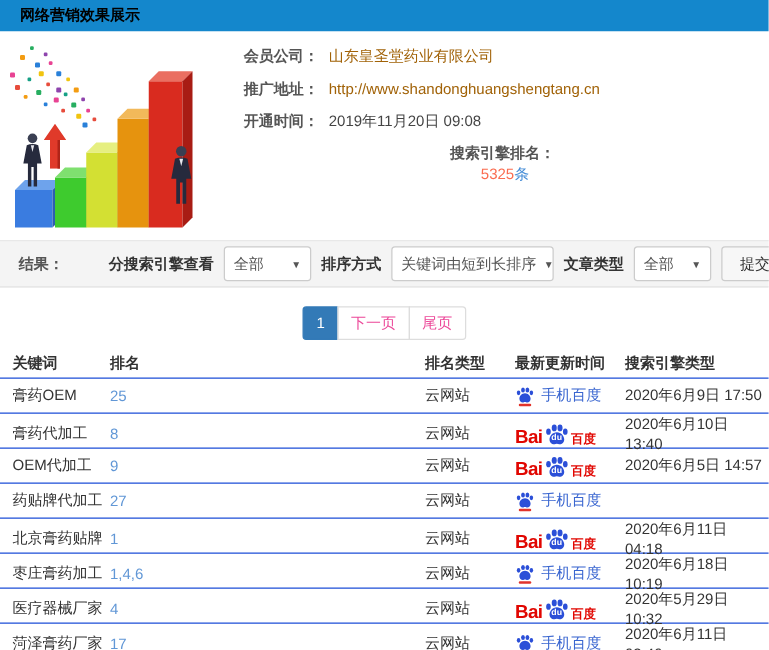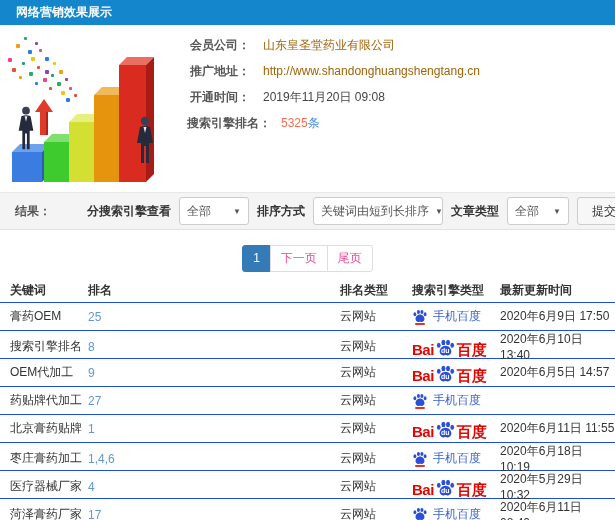--- a/index.html
+++ b/index.html
@@ -8,21 +8,21 @@
     position: relative;
     font-family: "Liberation Sans", "DejaVu Sans", sans-serif;
     background: #fff;
     overflow: hidden;
     font-size: 12px;
     color: #333;
   }
   
   .topbar {
     position:absolute; top:0; left:0; right:0; height:25px;
-    background:#1487cc; color:#ffffff;
+    background:#1487cc; color:#000000;
     font-size:12px; font-weight:bold; line-height:25px;
     padding-left:16px;
   }
   
   .graphic { position:absolute; left:0; top:30px; width:180px; height:160px; }
   .bar { position:absolute; }
   .bar .side { position:absolute; left:100%; top:0; width:8px; height:100%;
                transform: skewY(-45deg); transform-origin: 0 0; }
   .bar .topface { position:absolute; left:0; top:-8px; width:100%; height:8px;
                transform: skewX(-45deg); transform-origin: 0 100%; }
@@ -37,22 +37,22 @@
   .bar-red    { left:119px; top:35px;  width:27px; height:117px; background:#d92b1f; }
   .bar-red .side{background:#a81c14;} .bar-red .topface{background:#ea6f61;}
   .man { position:absolute; }
   .man1 { left:15px; top:76px; }
   .man2 { left:133px; top:84px; }
   .up-arrow { position:absolute; left:35px; top:69px; }
   .dot { position:absolute; width:4px; height:4px; border-radius:1px; }
   
   .info { position:absolute; left:185px; top:36px; right:0; }
   .info-row { display:flex; align-items:center; height:18px; margin-bottom:8px; }
-  .info-row.gap { margin-top:4px; }
-  .info-label { width:70px; text-align:center; font-weight:bold; color:#555; flex:none; }
+  .info-row.gap { margin-top:4px;flex-direction:column; }
+  .info-label { width:70px; text-align:right; font-weight:bold; color:#555; flex:none; }
   .info-value { margin-left:8px; color:#444; }
   a.blue-link { color:#a16207; text-decoration:none; cursor:pointer; }
   .rank-num { color:#fa6c50; }
   .rank-unit { color:#4a90d8; }
   
   .filterbar {
     position:absolute; top:192px; left:0; right:0; height:38px;
     background:#f4f4f4; border-top:1px solid #e8e8e8; border-bottom:1px solid #e2e2e2;
     display:flex; align-items:center;
   }
@@ -95,21 +95,21 @@
   .mobile-badge { display:flex; align-items:center; gap:5px; color:#3a66d0; }
   .paw-s { position:relative; width:16px; height:17px; flex:none; }
   .paw-s .redbar { position:absolute; left:3px; bottom:0; width:10px; height:2px; background:#e1332b; border-radius:1px; }
   .baidu-logo { display:flex; align-items:flex-end; font-weight:bold; line-height:1; }
   .baidu-logo .bai { color:#e10601; font-size:15px; letter-spacing:-0.5px; }
   .baidu-logo .pawwrap { position:relative; width:21px; height:20px; margin:0 1px; }
   .baidu-logo .du {
     position:absolute; left:50%; bottom:3px; transform:translateX(-50%);
     color:#fff; font-size:7px; font-weight:bold;
   }
-  .baidu-logo .bd { color:#e10601; font-size:15px; }
+  .baidu-logo .bd { color:#e10601; font-size:10px;font-family:Liberation Serif, serif; }
 </style>
 </head>
 <body>
 
 <div class="topbar">
   <span>网络营销效果展示</span>
 </div>
 
 <div class="graphic">
 
@@ -224,22 +224,22 @@
   <span class="page-item active">1</span>
   <span class="page-item">下一页</span>
   <span class="page-item">尾页</span>
 </div>
 
 <div class="rank-table">
   <div class="thead">
     <span>关键词</span>
     <span>排名</span>
     <span>排名类型</span>
+    <span>最新更新时间</span>
     <span>搜索引擎类型</span>
-    <span>最新更新时间</span>
   </div>
 
   <div class="trow">
     <span>膏药OEM</span>
     <a class="rank-link">25</a>
     <span>云网站</span>
     <span class="engine-cell">
       <span class="mobile-badge">
         <span class="paw-s">
           <svg width="16" height="15" viewBox="0 0 25 22" fill="#2b4fd8">
@@ -251,21 +251,21 @@
             </svg>
           <span class="redbar"></span>
         </span>
         <span>手机百度</span>
       </span>
     </span>
     <span>2020年6月9日 17:50</span>
   </div>
 
   <div class="trow">
-    <span>搜索引擎排名</span>
+    <span>膏药代加工</span>
     <a class="rank-link">8</a>
     <span>云网站</span>
     <span class="engine-cell">
       <span class="baidu-logo">
         <span class="bai">Bai</span>
         <span class="pawwrap">
           <svg width="21" height="20" viewBox="0 0 25 22" fill="#2b4fd8">
               <ellipse cx="4.5" cy="9" rx="2.2" ry="3"></ellipse>
               <ellipse cx="10" cy="5.5" rx="2.4" ry="3.2"></ellipse>
               <ellipse cx="15.5" cy="5.5" rx="2.4" ry="3.2"></ellipse>
@@ -337,21 +337,21 @@
               <ellipse cx="10" cy="5.5" rx="2.4" ry="3.2"></ellipse>
               <ellipse cx="15.5" cy="5.5" rx="2.4" ry="3.2"></ellipse>
               <ellipse cx="20.5" cy="9" rx="2.2" ry="3"></ellipse>
               <path d="M12.5 9.5 C8.5 9.5 5.5 13 5.5 16.5 C5.5 19.5 8 21.5 10.5 21 C11.5 20.8 12 20.6 12.5 20.6 C13 20.6 13.5 20.8 14.5 21 C17 21.5 19.5 19.5 19.5 16.5 C19.5 13 16.5 9.5 12.5 9.5 Z"></path>
             </svg>
           <span class="du">du</span>
         </span>
         <span class="bd">百度</span>
       </span>
     </span>
-    <span>2020年6月11日 11:55</span>
+    <span>2020年6月11日 04:18</span>
   </div>
 
   <div class="trow">
     <span>枣庄膏药加工</span>
     <a class="rank-link">1,4,6</a>
     <span>云网站</span>
     <span class="engine-cell">
       <span class="mobile-badge">
         <span class="paw-s">
           <svg width="16" height="15" viewBox="0 0 25 22" fill="#2b4fd8">

